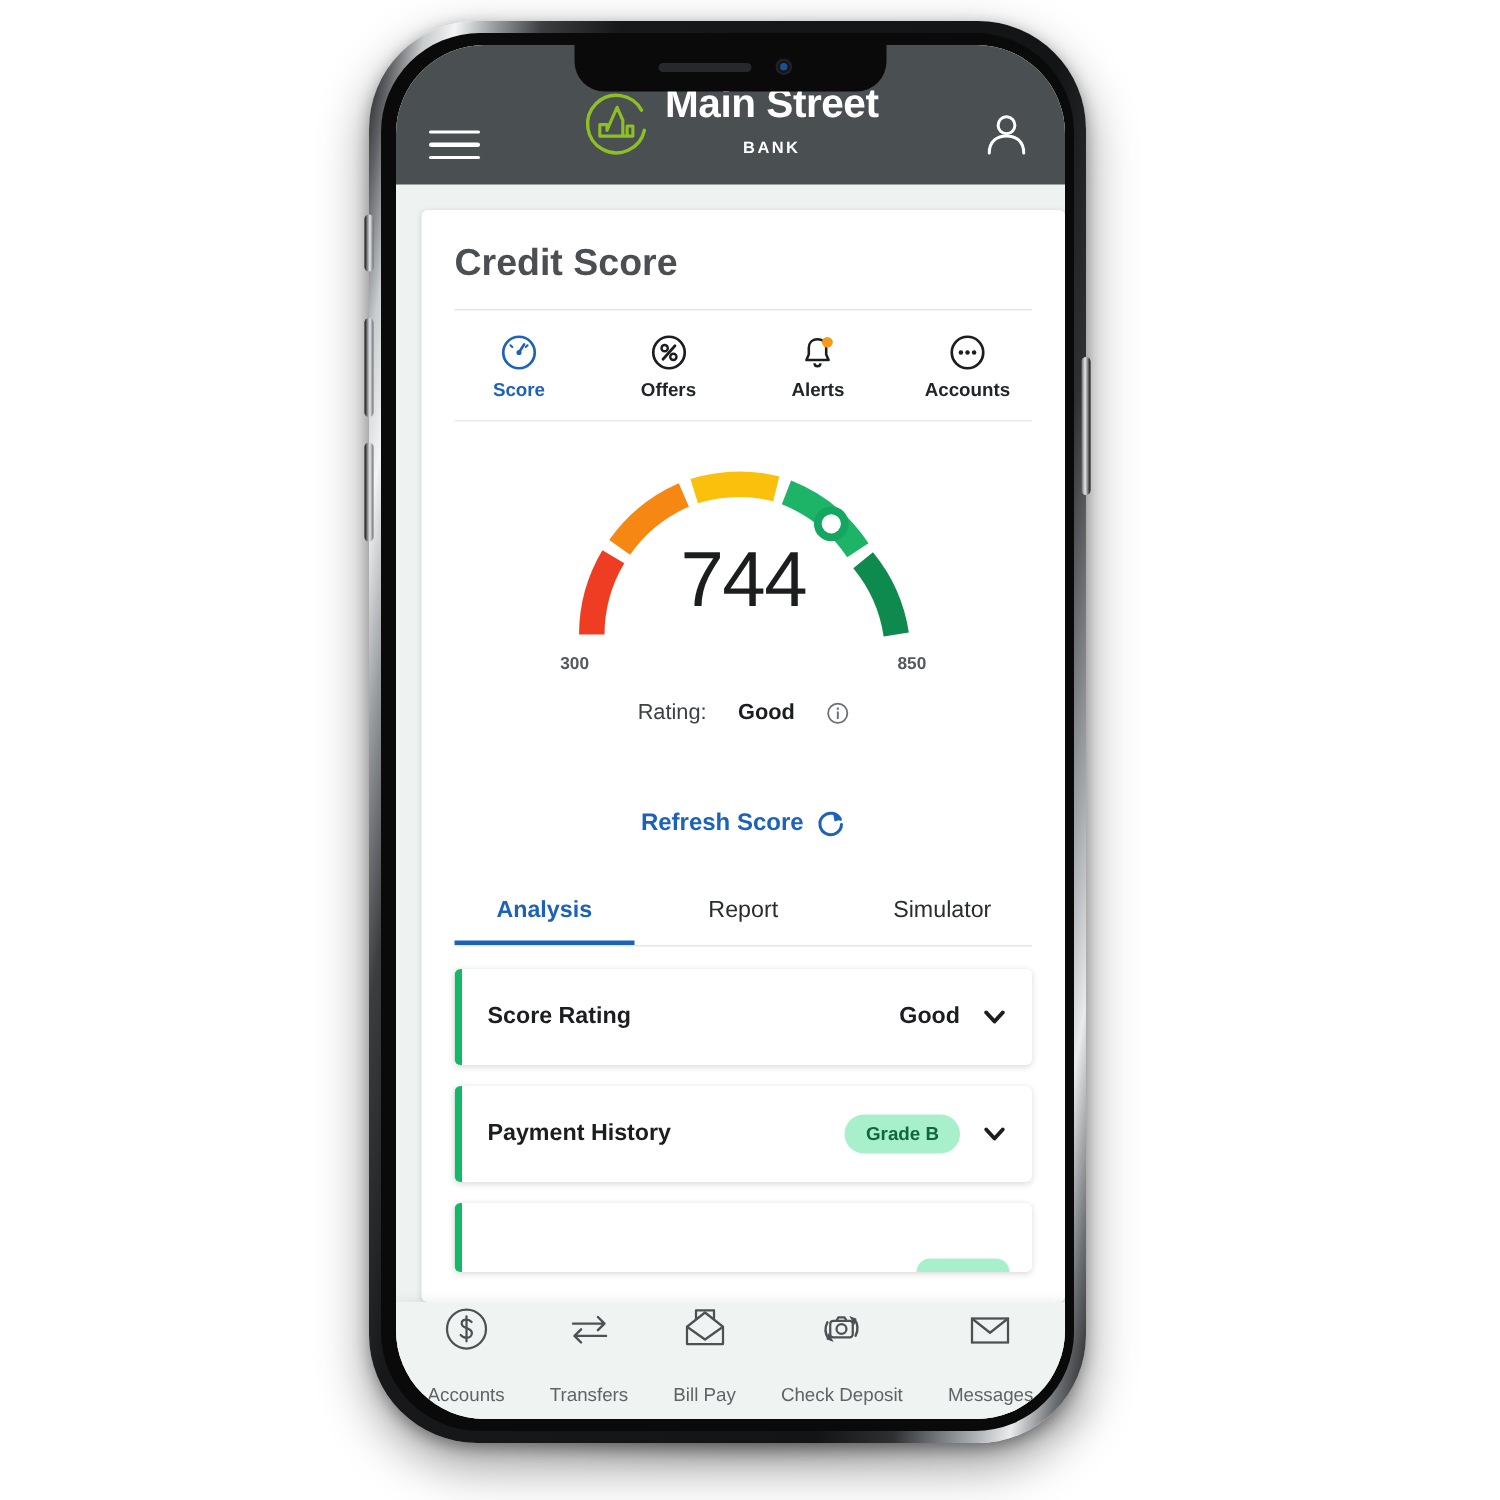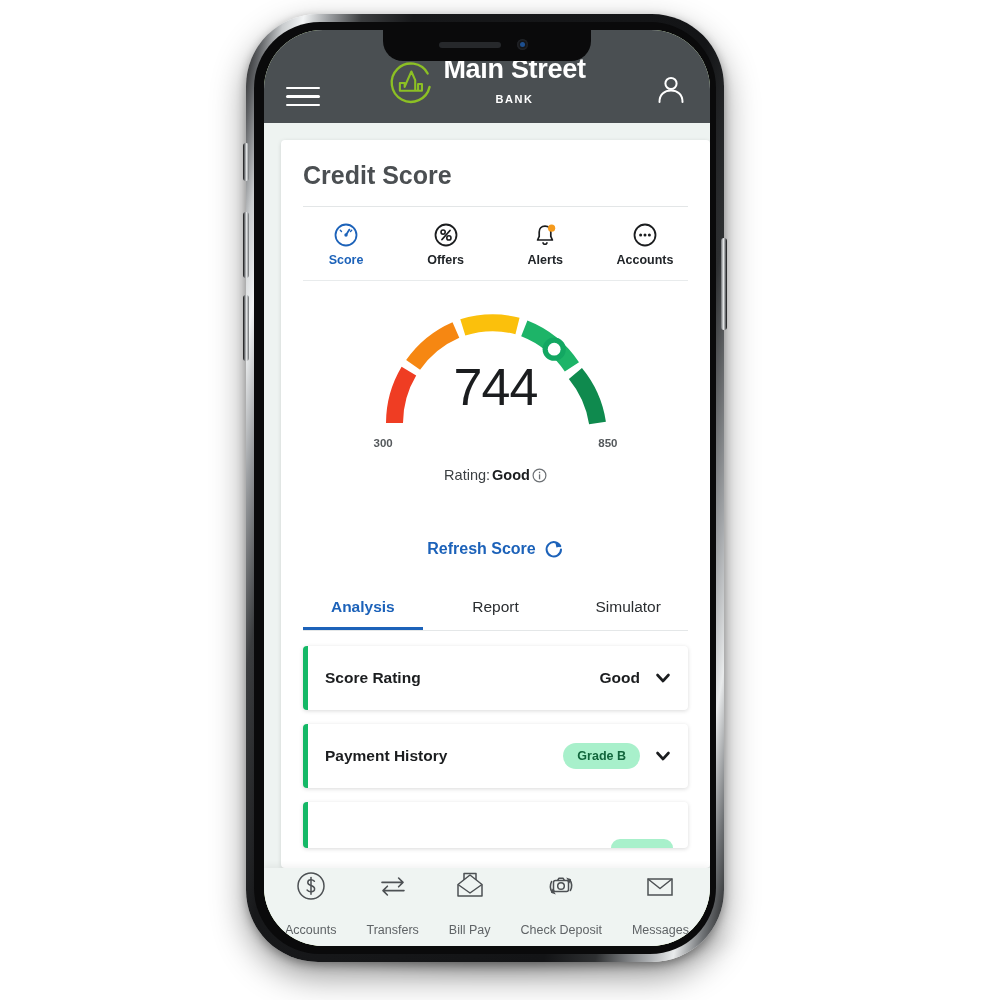--- a/index.html
+++ b/index.html
@@ -146,21 +146,21 @@
   }
   .gauge-min, .gauge-max {
     position: absolute; bottom: -18px; font-size: 11.5px; color: #55595c; font-weight: bold;
   }
   .gauge-min { left: -6px; }
   .gauge-max { right: -6px; }
 
   .rating-line {
     margin-top: 36px; text-align: center;
     font-size: 14.5px; color: #3c4043;
-    display: flex; align-items: center; justify-content: center; gap: 2px;
+    display: flex; align-items: center; justify-content: center; gap: 21px;
   }
   .rating-line .val { font-weight: bold; color: #1b1d1f; }
 
   .refresh-row { margin-top: 56px; text-align: center; }
   .refresh-link {
     display: inline-flex; align-items: center; gap: 8px;
     color: #1c62b9; font-size: 16px; font-weight: bold; cursor: pointer;
   }
 
   

